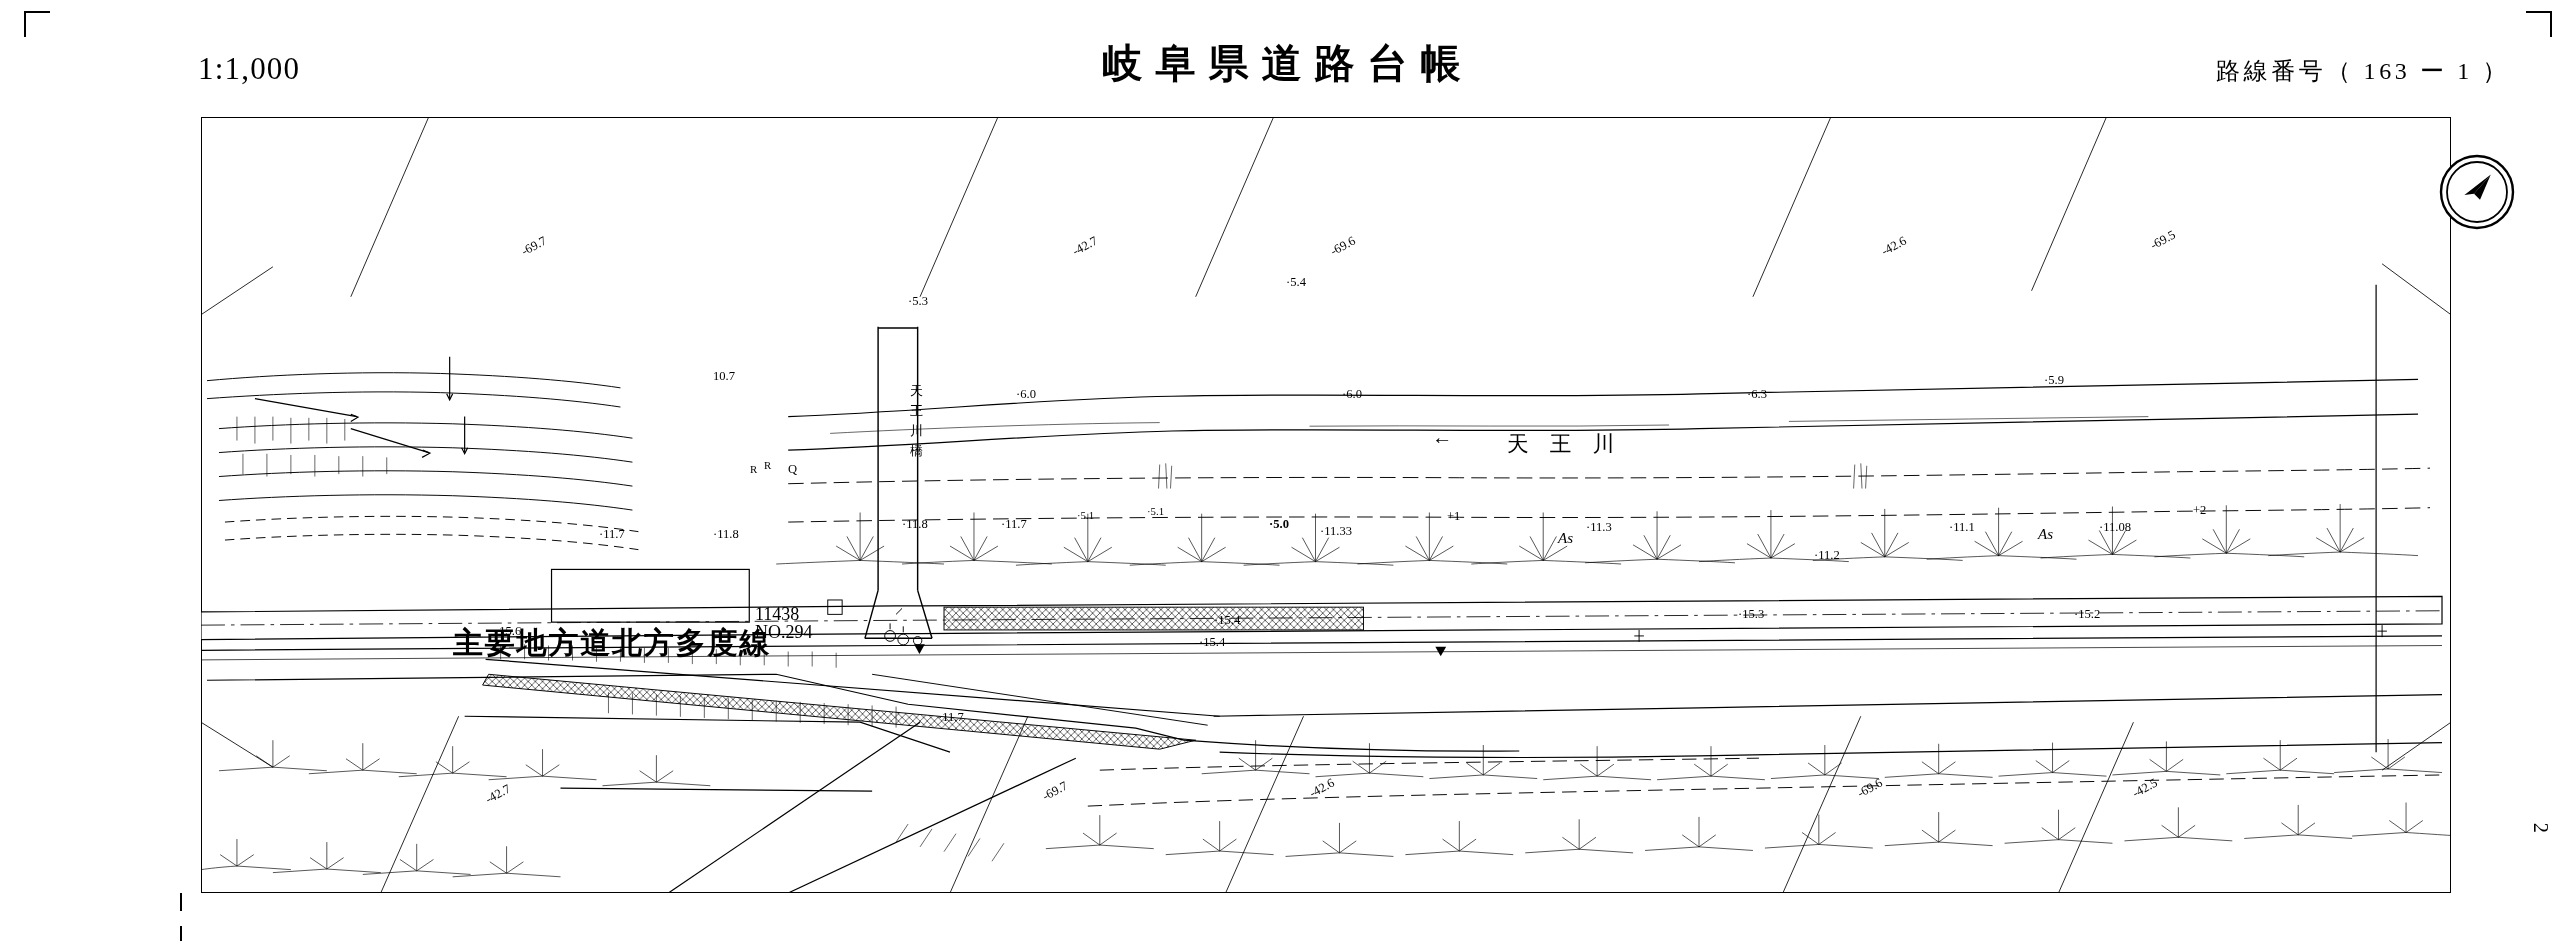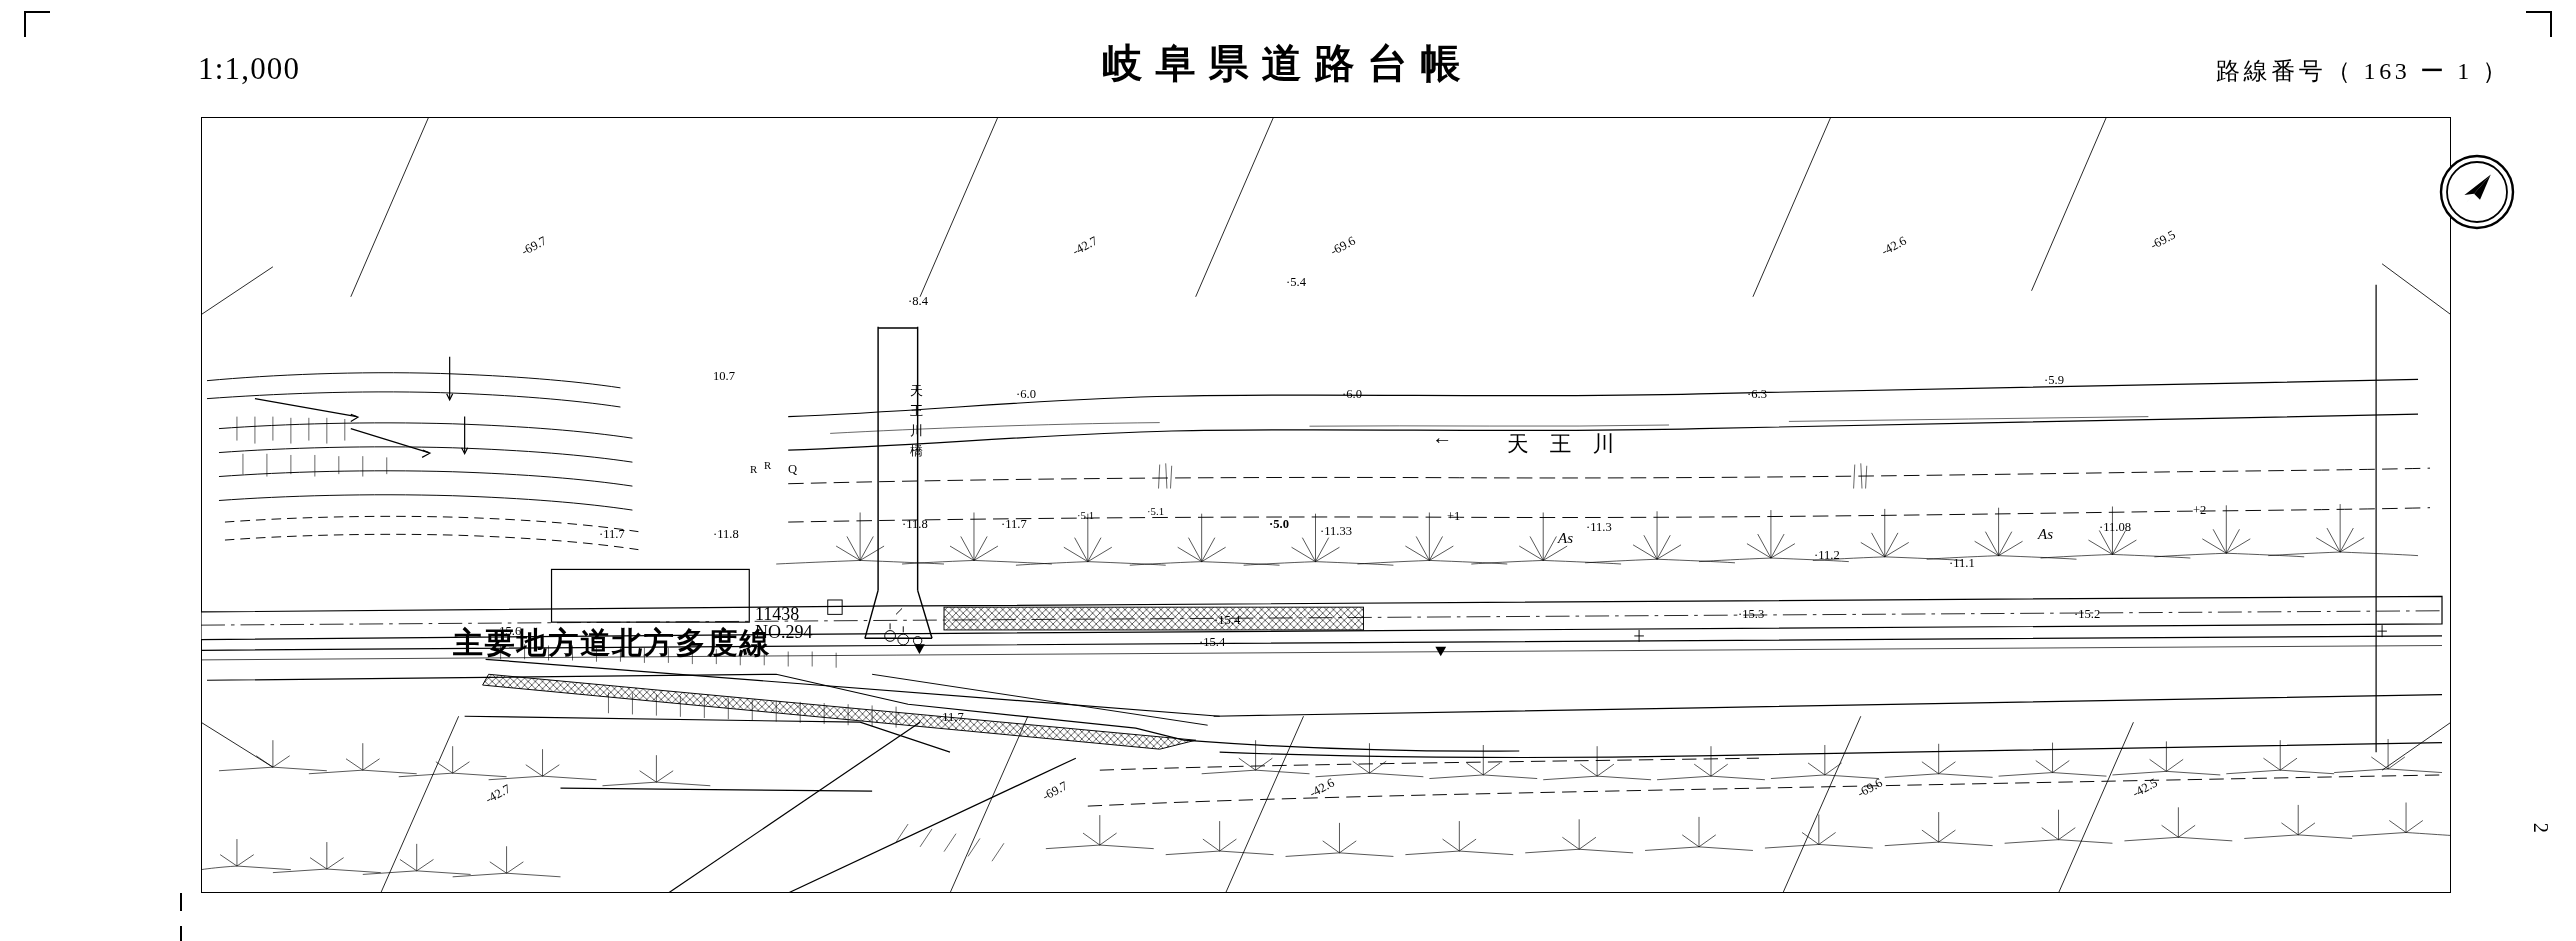--- a/index.html
+++ b/index.html
@@ -427,38 +427,38 @@
   <div class="maplbl small rot" style="left:869px;top:129px;transform:rotate(-28deg);">-42.7</div>
   <div class="maplbl small rot" style="left:1127px;top:129px;transform:rotate(-28deg);">-69.6</div>
   <div class="maplbl small rot" style="left:1678px;top:129px;transform:rotate(-28deg);">-42.6</div>
   <div class="maplbl small rot" style="left:1947px;top:123px;transform:rotate(-28deg);">-69.5</div>
   <div class="maplbl small rot" style="left:282px;top:677px;transform:rotate(-28deg);">-42.7</div>
   <div class="maplbl small rot" style="left:839px;top:674px;transform:rotate(-28deg);">-69.7</div>
   <div class="maplbl small rot" style="left:1106px;top:671px;transform:rotate(-28deg);">-42.6</div>
   <div class="maplbl small rot" style="left:1654px;top:671px;transform:rotate(-28deg);">-69.6</div>
   <div class="maplbl small rot" style="left:1929px;top:671px;transform:rotate(-28deg);">-42.5</div>
 
-  <div class="maplbl small" style="left:707px;top:177px;">·8.4</div>
+  <div class="maplbl small" style="left:707px;top:177px;">·5.3</div>
   <div class="maplbl small" style="left:1085px;top:158px;">·5.4</div>
   <div class="maplbl small" style="left:815px;top:270px;">·6.0</div>
   <div class="maplbl small" style="left:1141px;top:270px;">·6.0</div>
   <div class="maplbl small" style="left:1546px;top:270px;">·6.3</div>
   <div class="maplbl small" style="left:1843px;top:256px;">·5.9</div>
   <div class="maplbl small" style="left:512px;top:252px;">10.7</div>
   <div class="maplbl small" style="left:398px;top:410px;">·11.7</div>
   <div class="maplbl small" style="left:512px;top:410px;">·11.8</div>
   <div class="maplbl small" style="left:701px;top:400px;">·11.8</div>
   <div class="maplbl small" style="left:800px;top:400px;">·11.7</div>
   <div class="maplbl tiny" style="left:876px;top:392px;">·5.1</div>
   <div class="maplbl tiny" style="left:946px;top:388px;">·5.1</div>
   <div class="maplbl small" style="left:1068px;top:400px;font-weight:bold;">·5.0</div>
   <div class="maplbl small" style="left:1119px;top:407px;">·11.33</div>
   <div class="maplbl small" style="left:1385px;top:403px;">·11.3</div>
   <div class="maplbl small" style="left:1613px;top:403px;margin-top:28px;">·11.2</div>
-  <div class="maplbl small" style="left:1748px;top:403px;margin-top:36px;">·11.1</div>
+  <div class="maplbl small" style="left:1748px;top:403px;">·11.1</div>
   <div class="maplbl small" style="left:1898px;top:403px;">·11.08</div>
   <div class="maplbl small" style="left:294px;top:507px;">·15.6</div>
   <div class="maplbl small" style="left:1013px;top:496px;">·15.4</div>
   <div class="maplbl small" style="left:1537px;top:490px;">·15.3</div>
   <div class="maplbl small" style="left:1873px;top:490px;">·15.2</div>
   <div class="maplbl small" style="left:998px;top:518px;">·15.4</div>
   <div class="maplbl small" style="left:737px;top:593px;">·11.7</div>
 
   <div class="maplbl mid" style="left:1357px;top:413px;font-style:italic;">As</div>
   <div class="maplbl mid" style="left:1837px;top:409px;font-style:italic;">As</div>

